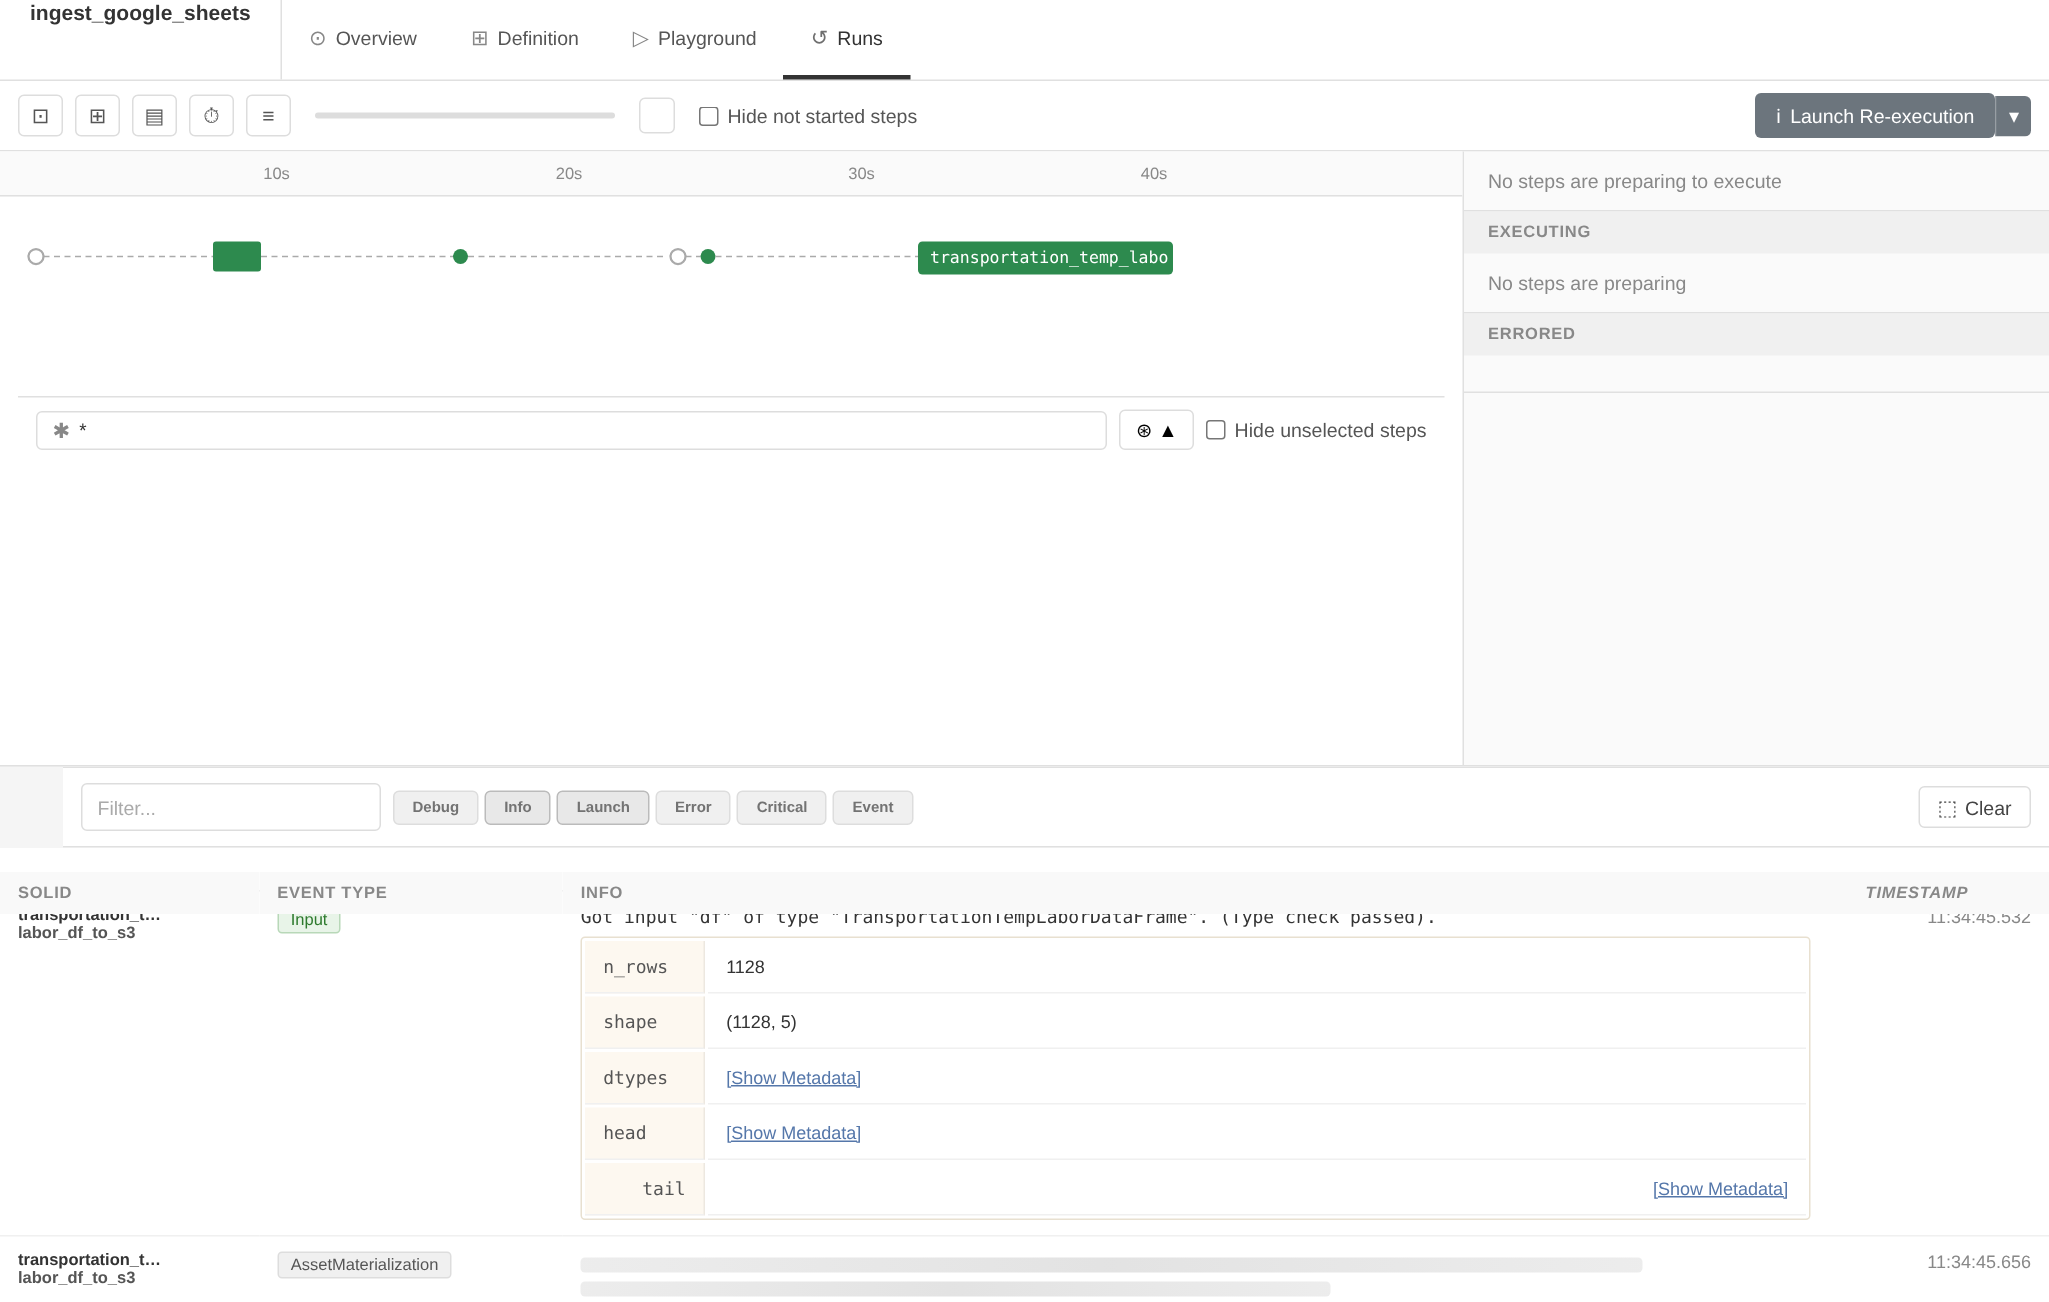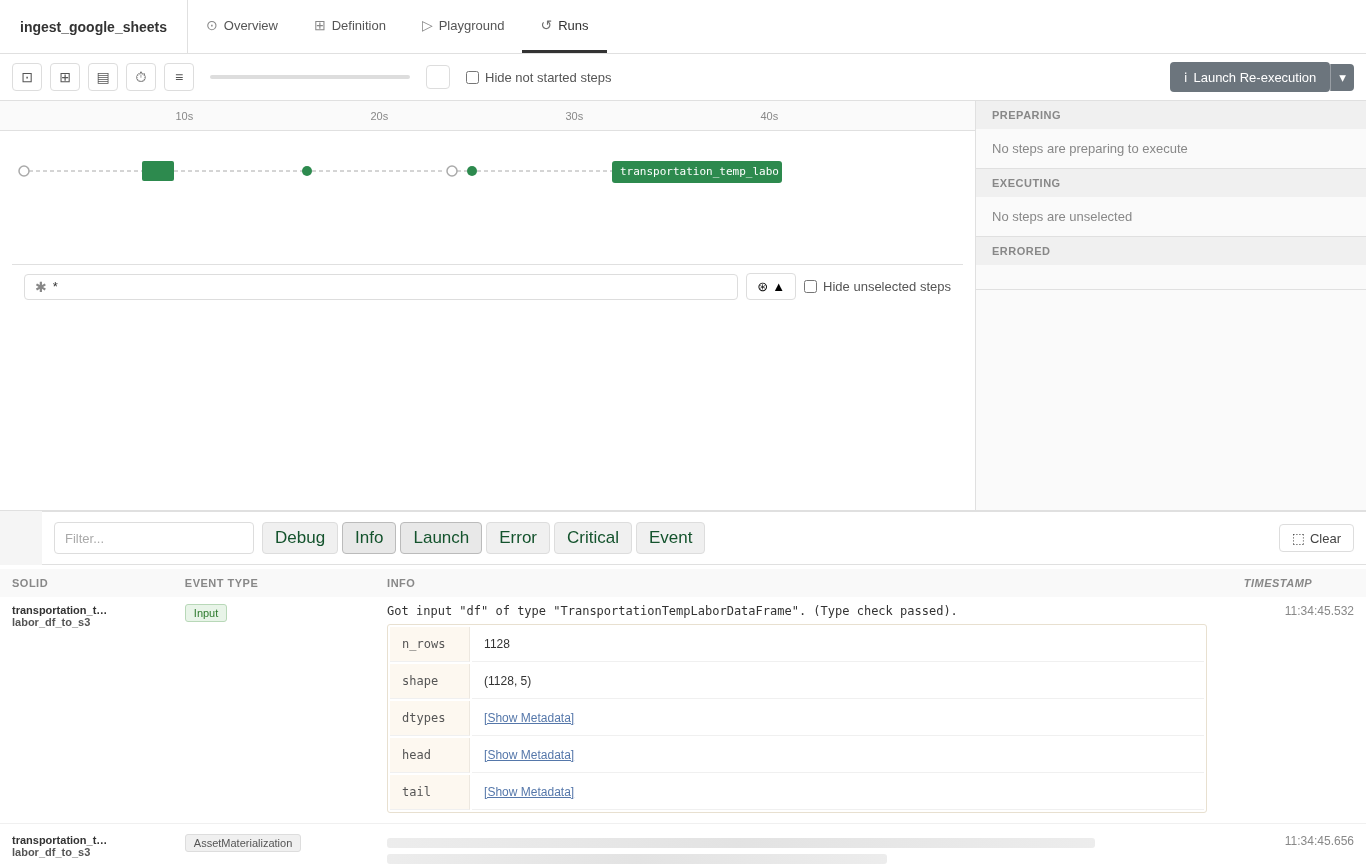--- a/index.html
+++ b/index.html
@@ -8,21 +8,21 @@
     
     .top-nav {
       display: flex;
       align-items: stretch;
       background: #fff;
       border-bottom: 1px solid #e0e0e0;
       height: 54px;
     }
     .app-title {
       display: flex;
-      align-items: center;
+      align-items: flex-start;
       padding: 0 20px;
       font-weight: 600;
       font-size: 14px;
       color: #333;
       border-right: 1px solid #e0e0e0;
     }
     .nav-tabs {
       display: flex;
       align-items: stretch;
     }
@@ -183,22 +183,23 @@
     .filter-btns {
       display: flex;
       gap: 4px;
     }
     .filter-btn {
       padding: 5px 12px;
       border: 1px solid #ddd;
       border-radius: 4px;
       background: #f0f0f0;
       cursor: pointer;
-      font-size: 17px;
-      color: #14532d;
+      font-size: 10px;
+      color: #737373;
+      font-weight: bold;
     }
     .filter-btn.active { background: #e8e8e8; border-color: #bbb; }
     .clear-btn {
       display: flex;
       align-items: center;
       gap: 5px;
       margin-left: auto;
       padding: 5px 12px;
       border: 1px solid #ddd;
       border-radius: 4px;
@@ -222,21 +223,21 @@
       text-align: left;
       padding: 8px 12px;
       font-size: 11px;
       font-weight: 600;
       color: #888;
       letter-spacing: 0.5px;
       text-transform: uppercase;
       background: #f9f9f9;
       border-bottom: 1px solid #e0e0e0;
       position: sticky;
-      top: 4px;
+      top: 16px;
       z-index: 1;
     }
     .log-table td {
       padding: 10px 12px;
       vertical-align: top;
       border-bottom: 1px solid #f0f0f0;
       font-size: 12px;
     }
     .solid-cell {
       font-size: 11px;
@@ -259,21 +260,21 @@
     .info-main { font-family: monospace; font-size: 12px; margin-bottom: 6px; color: #333; }
     .metadata-table {
       border: 1px solid #e8e0d0;
       border-radius: 3px;
       overflow: hidden;
       margin-top: 4px;
       width: 100%;
       max-width: 820px;
     }
     .metadata-table tr { border-bottom: 1px solid #ede8e0; }
-    .metadata-table tr:last-child { border-bottom: none; }
+    .metadata-table tr:last-child { border-bottom: none; text-align: right; }
     .metadata-key {
       padding: 4px 10px;
       font-family: monospace;
       font-size: 11px;
       color: #555;
       background: #fdf8f0;
       width: 80px;
       border-right: 1px solid #ede8e0;
     }
     .metadata-val {
@@ -457,26 +458,25 @@
           <label class="hide-unselected-label">
             <input type="checkbox" style="">
             <span>Hide unselected steps</span>
           </label>
         </div>
       </div>
     </div>
 
     <div class="right-panel">
       <div class="right-section">
-        <div class="right-section-title">PREPARING</div>
         <div class="right-section-body">No steps are preparing to execute</div>
       </div>
       <div class="right-section">
         <div class="right-section-title">EXECUTING</div>
-        <div class="right-section-body">No steps are unselected</div>
+        <div class="right-section-body">No steps are preparing</div>
       </div>
       <div class="right-section">
         <div class="right-section-title">ERRORED</div>
         <div class="right-section-body"></div>
       </div>
     </div>
   </div>
 
   <div style="display:flex; flex-direction:column; flex:1; overflow:hidden;">
 

